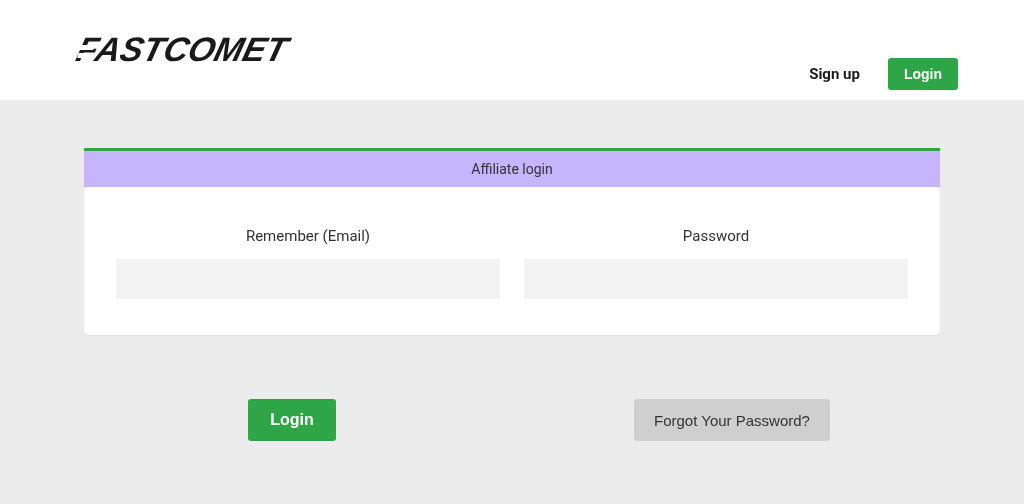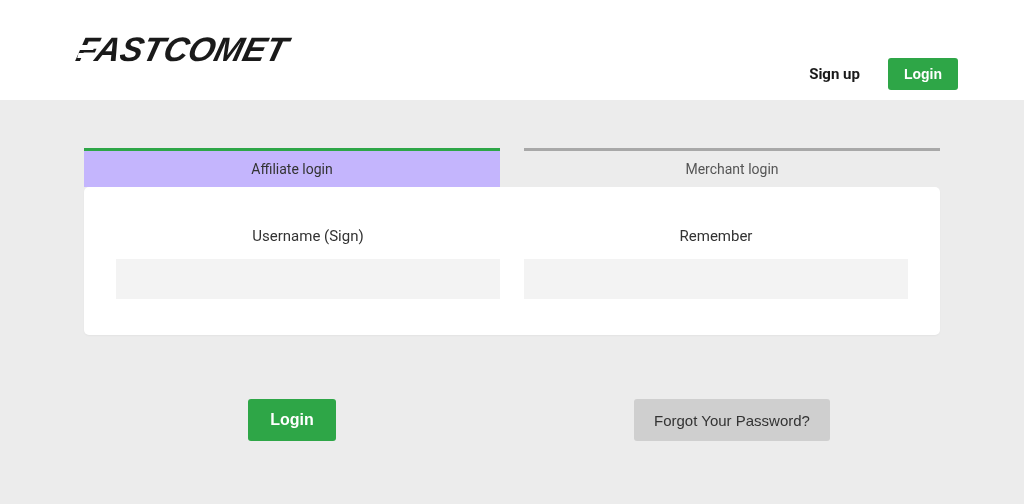--- a/index.html
+++ b/index.html
@@ -184,31 +184,30 @@
   </div>
   <div class="header-actions">
     <a class="signup-link">Sign up</a>
     <button class="login-btn-header">Login</button>
   </div>
 </div>
 
 <div class="container">
   <div class="tabs">
     <div class="tab active">Affiliate login</div>
-    <div class="tab">Merchant login</div>
   </div>
 
   <div class="card">
     <div class="form-row">
       <div class="form-group">
-        <label class="form-label">Username (Sign)</label>
+        <label class="form-label">Remember (Email)</label>
         <input class="form-input" type="text" value="" style="">
       </div>
       <div class="form-group">
-        <label class="form-label">Remember</label>
+        <label class="form-label">Password</label>
         <input class="form-input" type="password" value="" style="">
       </div>
     </div>
 
   </div>
 
   <div class="actions-row">
     <div class="action-half">
       <button class="login-submit-btn">Login</button>
     </div>

